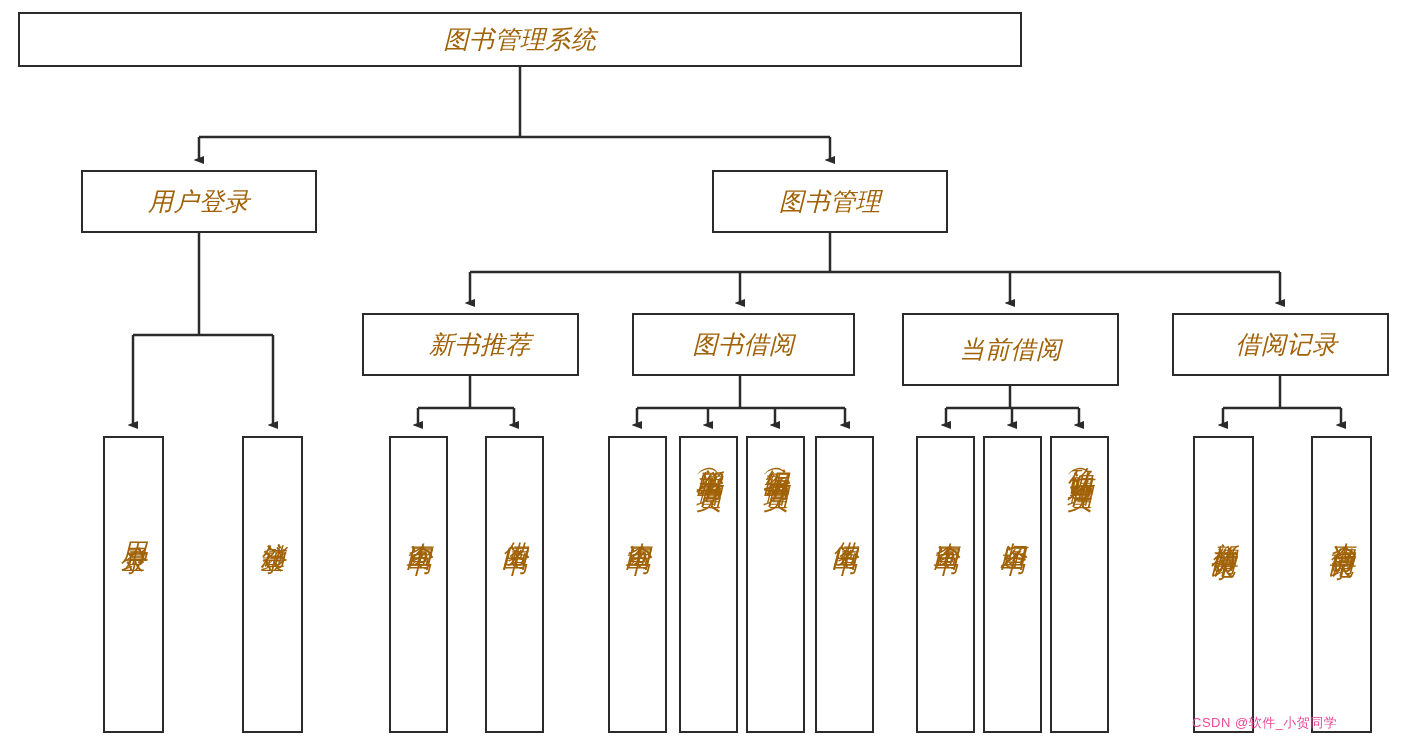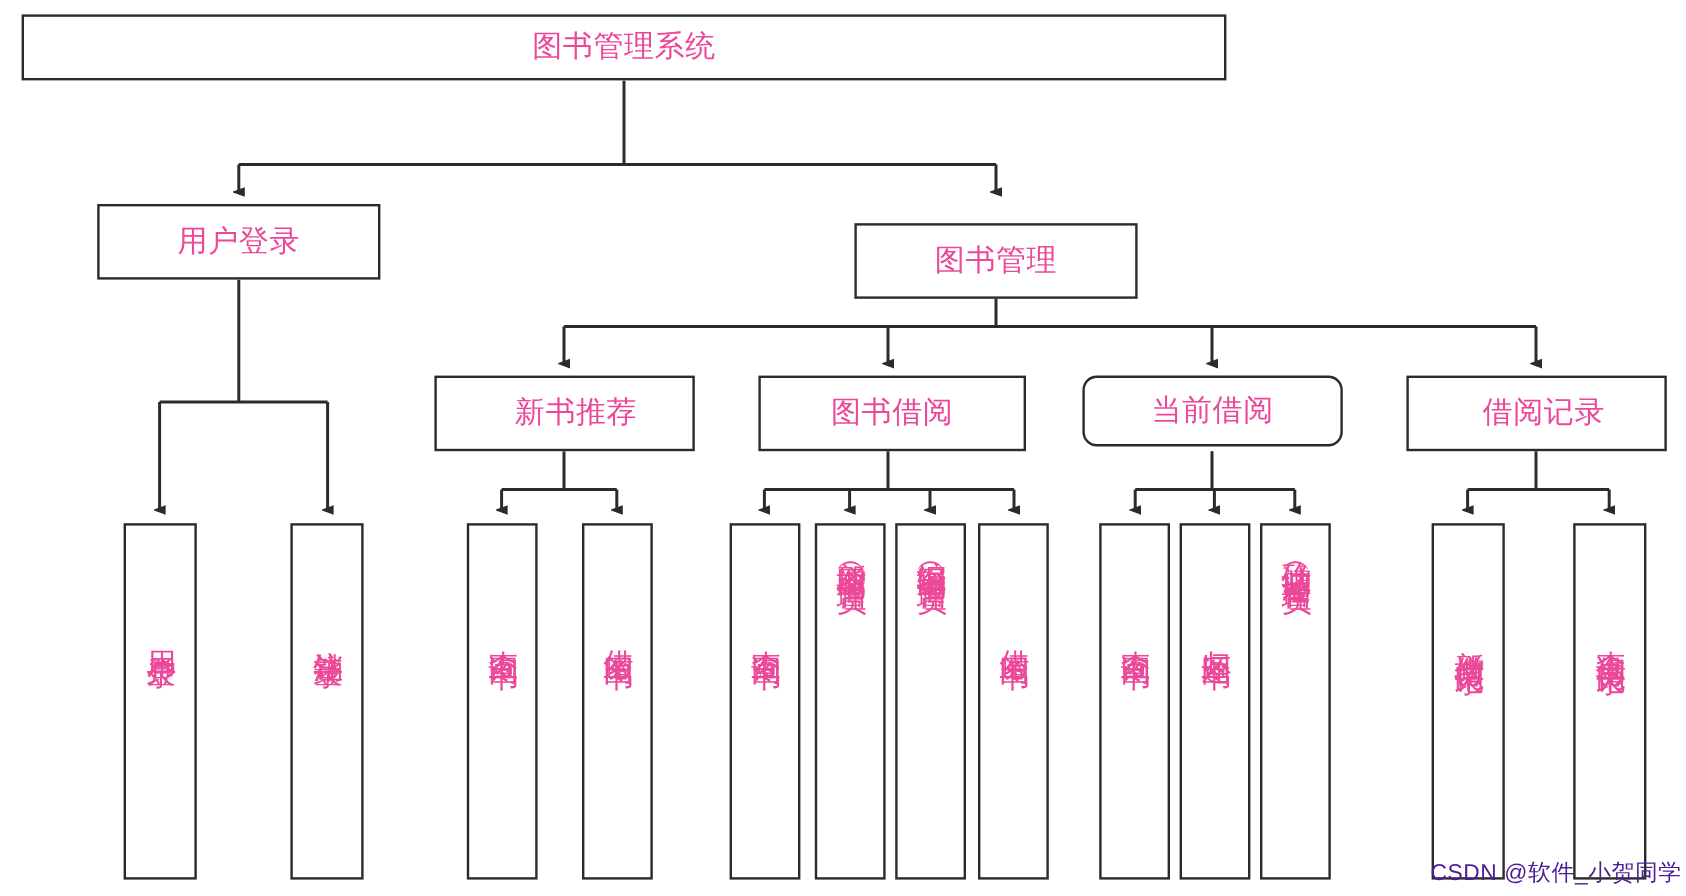--- a/index.html
+++ b/index.html
@@ -27,22 +27,23 @@
     pointer-events: none;
   }
   .node {
     position: absolute;
     box-sizing: border-box;
     border: 2.5px solid #2b2b2b;
     background: #ffffff;
     display: flex;
     align-items: center;
     justify-content: center;
-    color: #ec4899;
+    color: #a16207;
     line-height: 1.18;
+    font-style: italic;
   }
   .node.h {
     font-size: 25px;
     letter-spacing: 0.5px;
   }
   .node.leaf {
     align-items: flex-start;
     justify-content: center;
     padding-top: 6px;
   }
@@ -55,22 +56,22 @@
     line-height: 1;
   }
   .leaf-mid .vtext {
     margin-top: 78px;
   }
   .leaf-high .vtext {
     margin-top: 4px;
   }
   .watermark {
     position: absolute;
-    font-size: 19px;
-    color: #4c1d95;
+    font-size: 13px;
+    color: #ec4899;
     white-space: nowrap;
     letter-spacing: 0.5px;
   }
 </style>
 </head>
 <body>
 
 <div id="canvas" style="background: rgb(255, 255, 255);">
 
   <svg id="wires" viewBox="0 0 1405 747" xmlns="http://www.w3.org/2000/svg">
@@ -123,31 +124,31 @@
     </g>
   </svg>
 
   <div class="node h" style="left: 18px; top: 12px; width: 1004px; height: 55px;">
     <span>图书管理系统</span>
   </div>
 
   <div class="node h" style="left: 81px; top: 170px; width: 236px; height: 63px;">
     <span>用户登录</span>
   </div>
-  <div class="node h" style="left: 712px; top: 170px; width: 236px; height: 63px; margin-top: 16px;">
+  <div class="node h" style="left: 712px; top: 170px; width: 236px; height: 63px;">
     <span>图书管理</span>
   </div>
 
   <div class="node h" style="left: 362px; top: 313px; width: 217px; height: 63px; padding-left: 19px;">
     <span>新书推荐</span>
   </div>
   <div class="node h" style="left: 632px; top: 313px; width: 223px; height: 63px;">
     <span>图书借阅</span>
   </div>
-  <div class="node h" style="left: 902px; top: 313px; width: 217px; height: 59px; border-radius: 12px;">
+  <div class="node h" style="left: 902px; top: 313px; width: 217px; height: 73px;">
     <span>当前借阅</span>
   </div>
   <div class="node h" style="left: 1172px; top: 313px; width: 217px; height: 63px; padding-left: 12px;">
     <span>借阅记录</span>
   </div>
 
   <div class="node leaf leaf-mid" style="left: 103px; top: 436px; width: 61px; height: 297px;">
     <span class="vtext">用户登录</span>
   </div>
   <div class="node leaf leaf-mid" style="left: 242px; top: 436px; width: 61px; height: 297px;">

